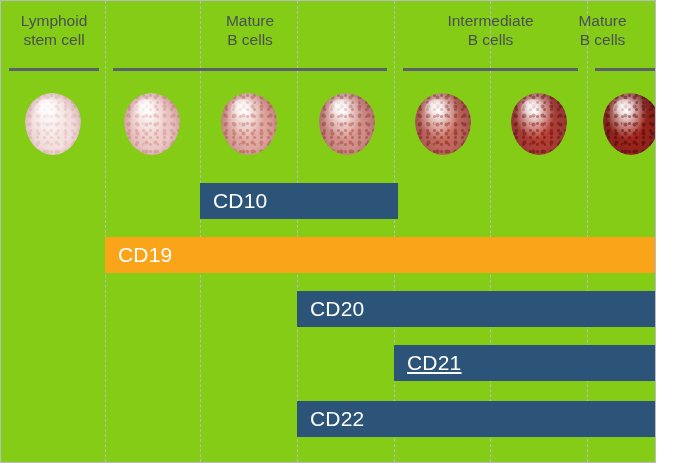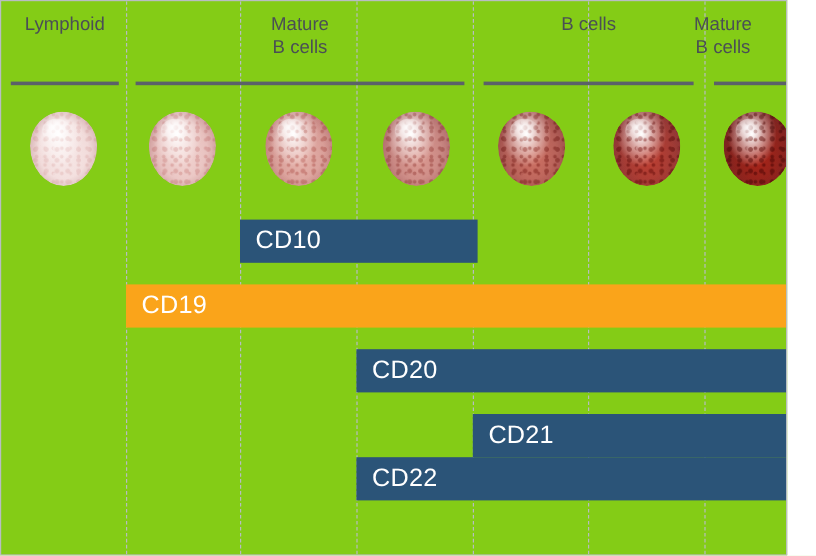--- a/index.html
+++ b/index.html
@@ -103,28 +103,30 @@
       <div class="vsep" style="left: 199px; border-left-color: rgb(183, 188, 194);"></div>
       <div class="vsep" style="left: 296px; border-left-color: rgb(183, 188, 194);"></div>
       <div class="vsep" style="left: 393px; border-left-color: rgb(183, 188, 194);"></div>
       <div class="vsep" style="left: 489px; border-left-color: rgb(183, 188, 194);"></div>
       <div class="vsep" style="left: 586px; border-left-color: rgb(183, 188, 194);"></div>
     </div>
 
   <div id="headers">
       <div class="stage-head" style="left: 8px; width: 90px; color: rgb(74, 79, 85);">
         <span class="ln">Lymphoid</span>
+        <span class="ln">stem cell</span>
       </div>
       <div class="stage-rule" style="left: 8px; width: 90px; background: rgb(91, 97, 105);"></div>
       <div class="stage-head" style="left: 112px; width: 274px; color: rgb(74, 79, 85);">
         <span class="ln">Mature</span>
         <span class="ln">B cells</span>
       </div>
       <div class="stage-rule" style="left: 112px; width: 274px; background: rgb(91, 97, 105);"></div>
       <div class="stage-head" style="left: 402px; width: 175px; color: rgb(74, 79, 85);">
+        <span class="ln">Intermediate</span>
         <span class="ln">B cells</span>
       </div>
       <div class="stage-rule" style="left: 402px; width: 175px; background: rgb(91, 97, 105);"></div>
       <div class="stage-head" style="left: 562px; width: 79px; color: rgb(74, 79, 85);">
         <span class="ln">Mature</span>
         <span class="ln">B cells</span>
       </div>
       <div class="stage-rule" style="left: 594px; width: 79px; background: rgb(91, 97, 105);"></div>
     </div>
 
@@ -191,20 +193,20 @@
       <div class="bar" style="left: 199px; width: 198px; top: 182px; background: rgb(43, 84, 120);">
         <span class="lbl" style="color: rgb(255, 255, 255);">CD10</span>
       </div>
       <div class="bar" style="left: 104px; width: 569px; top: 236px; background: rgb(250, 164, 26);">
         <span class="lbl" style="color: rgb(255, 255, 255);">CD19</span>
       </div>
       <div class="bar" style="left: 296px; width: 377px; top: 290px; background: rgb(43, 84, 120);">
         <span class="lbl" style="color: rgb(255, 255, 255);">CD20</span>
       </div>
       <div class="bar" style="left: 393px; width: 280px; top: 344px; background: rgb(43, 84, 120);">
-        <span class="lbl" style="color: rgb(255, 255, 255);">CD21</span>
-      </div>
-      <div class="bar" style="left: 296px; width: 377px; top: 380px; background: rgb(43, 84, 120); text-align: right;">
+        <span class="lbl" style="color: rgb(255, 255, 255); text-decoration: underline;">CD21</span>
+      </div>
+      <div class="bar" style="left: 296px; width: 377px; top: 400px; background: rgb(43, 84, 120); text-align: right;">
         <span class="lbl" style="color: rgb(255, 255, 255);">CD22</span>
       </div>
     </div>
 
 </div>
 
 </body></html>

